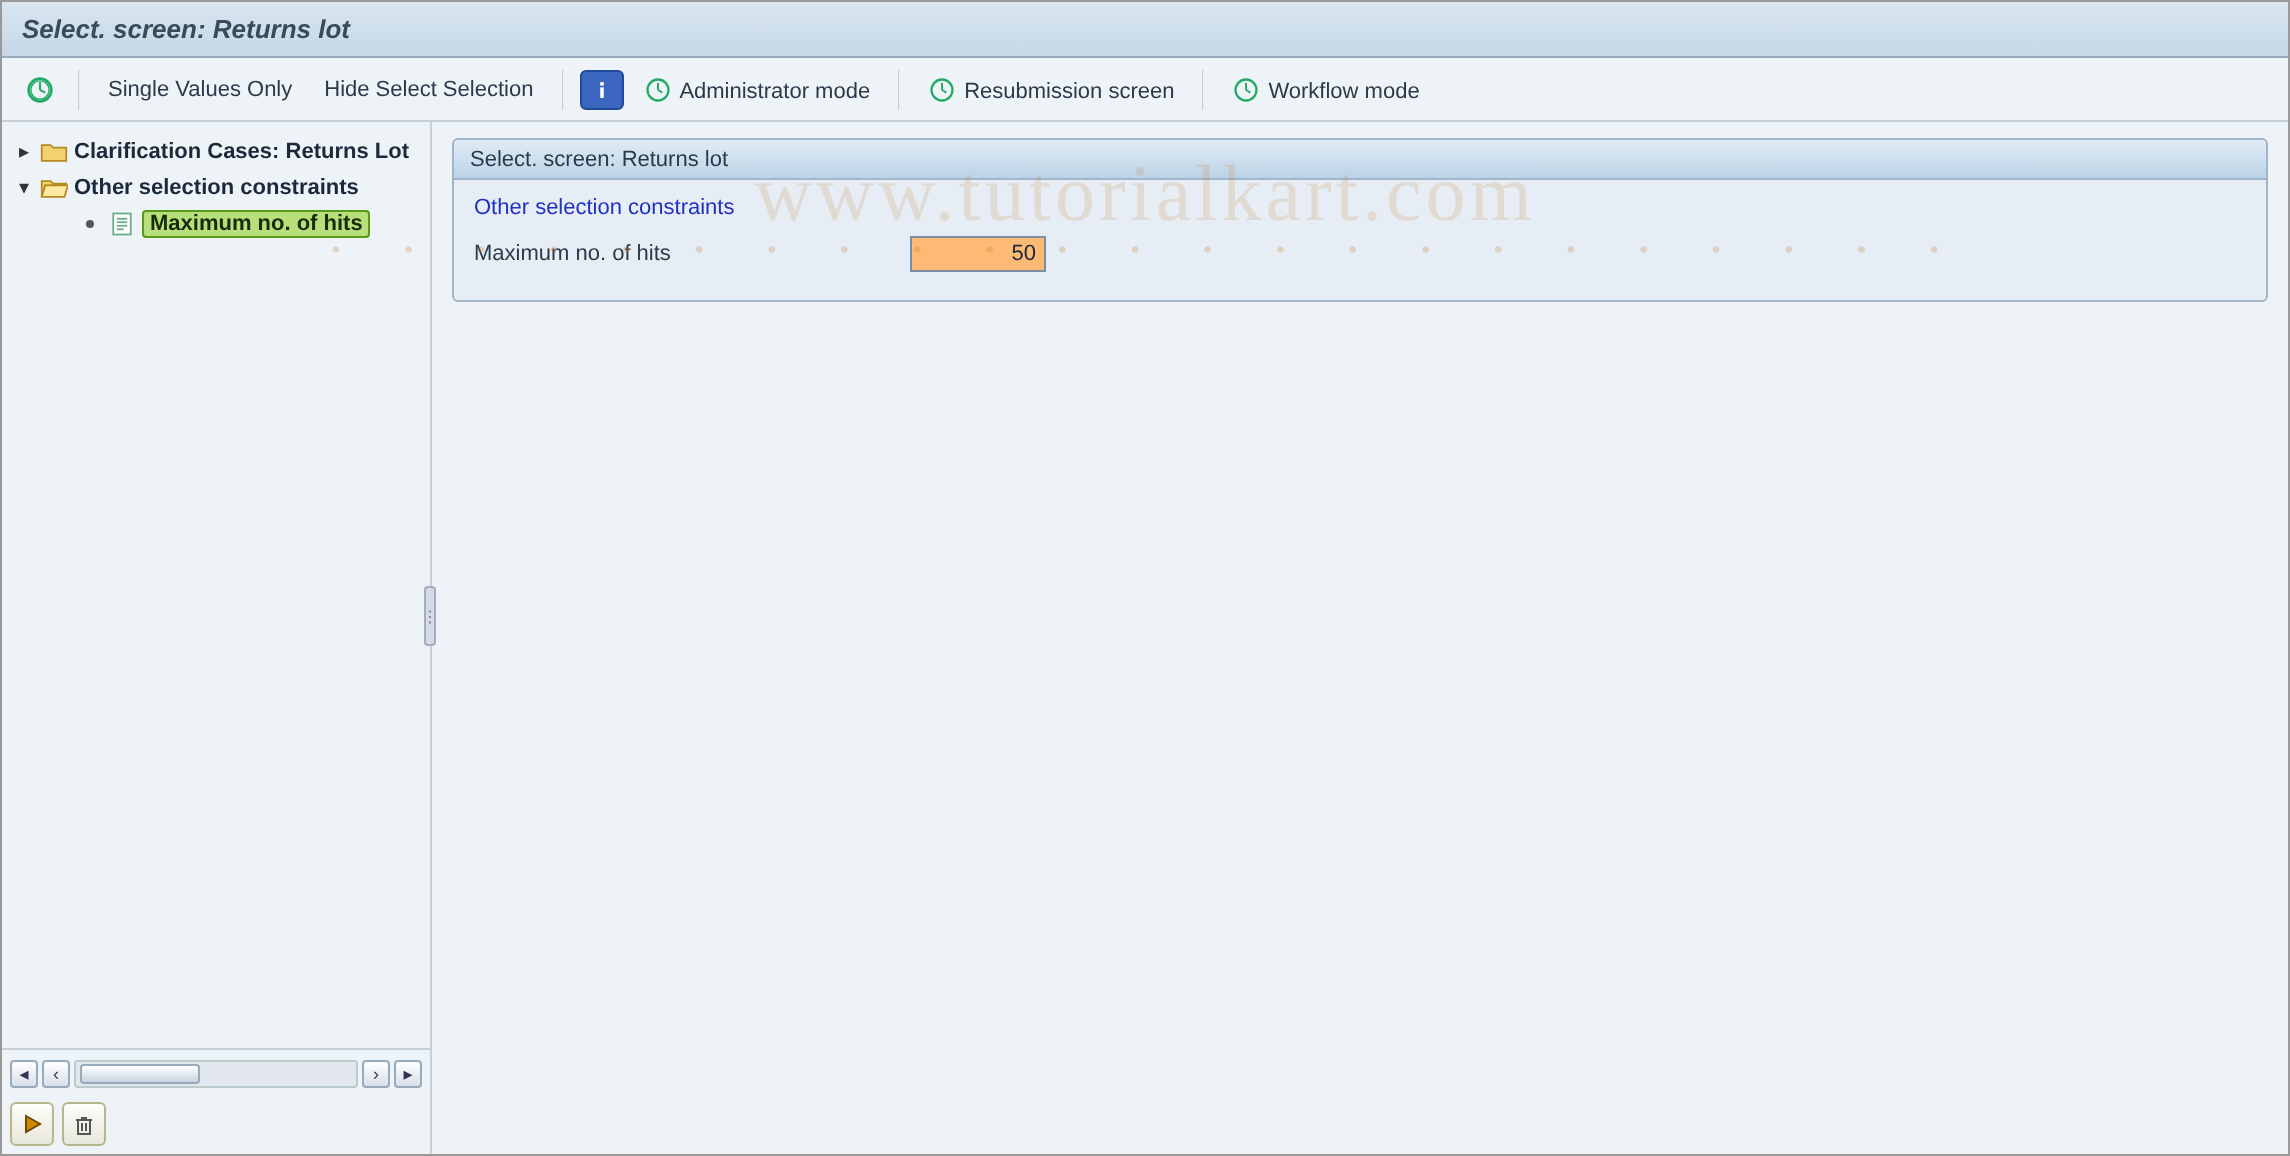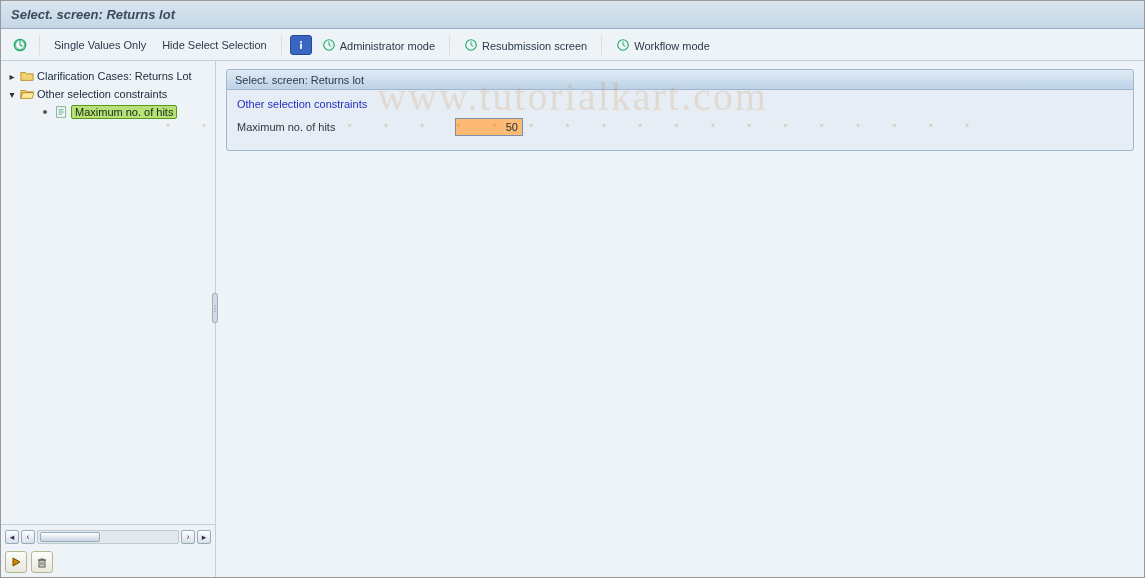--- a/index.html
+++ b/index.html
@@ -107,20 +107,21 @@
       color: #333;
       text-align: center;
     }
     .tree-row .node-icon {
       width: 14px;
       height: 14px;
       flex-shrink: 0;
     }
     .tree-row .label {
       color: #1a2a3a;
+      font-weight: bold;
     }
     .tree-indent-2 { padding-left: 38px; }
     .tree-row.selected .label-chip {
       background: #b7e07a;
       border: 1px solid #5a9a1a;
       padding: 0 3px;
       border-radius: 2px;
       color: #1a2a0a;
     }
     .dot {

